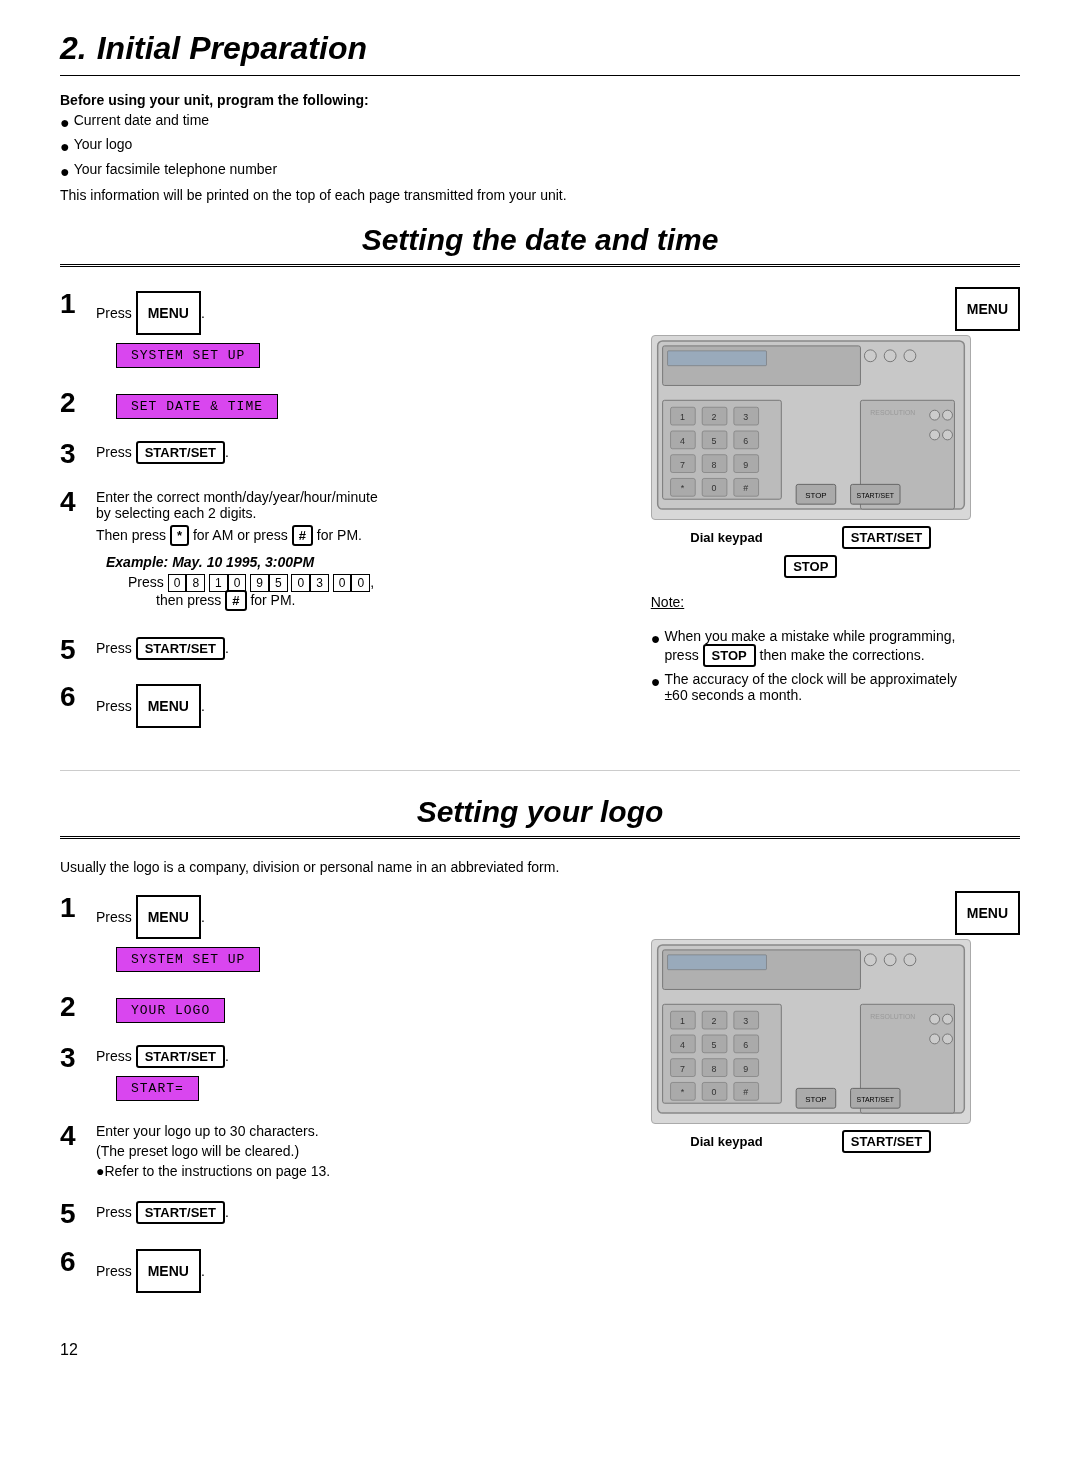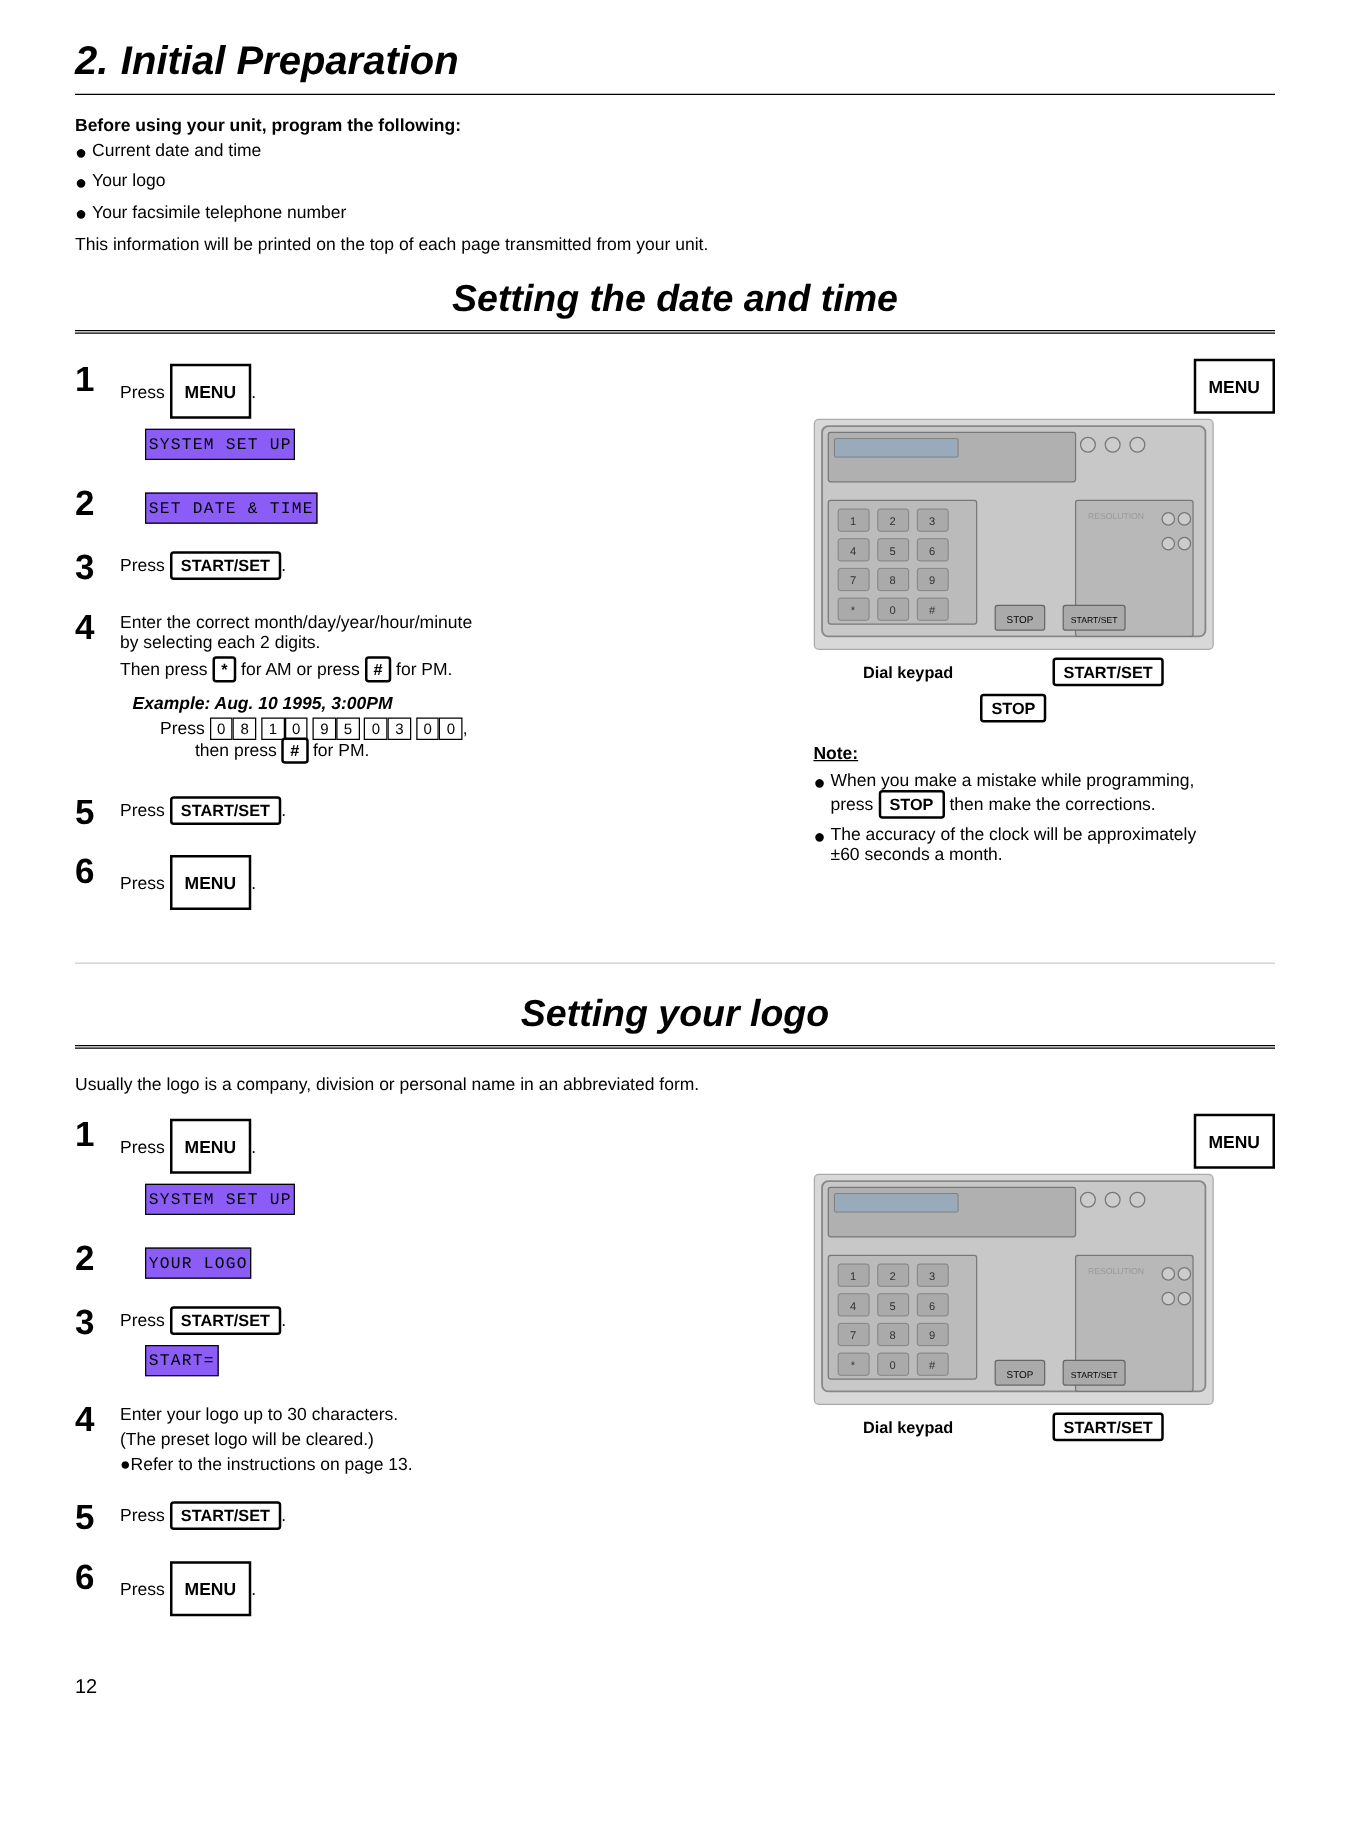--- a/index.html
+++ b/index.html
@@ -78,26 +78,26 @@
       min-width: 36px;
       line-height: 1.2;
     }
     .step-content {
       flex: 1;
       padding-top: 4px;
     }
     .step-content p { margin-bottom: 4px; }
     .lcd-box {
       border: 1px solid #000;
-      padding: 4px 2px;
+      padding: 4px 14px;
       font-family: 'Courier New', monospace;
       font-size: 13px;
       display: inline-block;
       margin: 4px 0 4px 20px;
-      background: #8b5cf6;
+      background: #d946ef;
       letter-spacing: 1px;
       text-align: center;
     }
     .kbd {
       border: 2px solid #000;
       border-radius: 3px;
       padding: 1px 5px;
       font-weight: bold;
       font-size: 13px;
       background: #fff;
@@ -123,23 +123,23 @@
     .digit-box {
       border: 1px solid #000;
       padding: 1px 5px;
       font-size: 12px;
       background: #fff;
     }
     .note-section {
       margin-top: 20px;
     }
     .note-section .note-title {
-      font-weight: bold;
+      font-weight: normal;
       text-decoration: underline;
-      margin-bottom: 6px;
+      margin-bottom: 18px;
     }
     .note-section .note-item {
       display: flex;
       align-items: flex-start;
       margin-bottom: 4px;
     }
     
     .fax-label-row {
       display: flex;
       justify-content: space-around;
@@ -226,21 +226,21 @@
         <p>Press <span class="btn-box">START/SET</span>.</p>
       </div>
     </div>
 
     <div class="step-row">
       <div class="step-number">4</div>
       <div class="step-content">
         <p>Enter the correct month/day/year/hour/minute<br>by selecting each 2 digits.</p>
         <p>Then press <span class="kbd">*</span> for AM or press <span class="kbd">#</span> for PM.</p>
         <div class="example-block">
-          <div class="example-title"><em>Example: Aug. 10 1995, 3:00PM</em></div>
+          <div class="example-title"><em>Example: May. 10 1995, 3:00PM</em></div>
           <div style="margin-left: 22px;">
             Press 
             <span class="digit-box">0</span><span class="digit-box">8</span>
             <span class="digit-box">1</span><span class="digit-box">0</span>
             <span class="digit-box">9</span><span class="digit-box">5</span>
             <span class="digit-box">0</span><span class="digit-box">3</span>
             <span class="digit-box">0</span><span class="digit-box">0</span>,
           </div>
           <div style="margin-left: 50px;">
             then press <span class="kbd">#</span> for PM.

